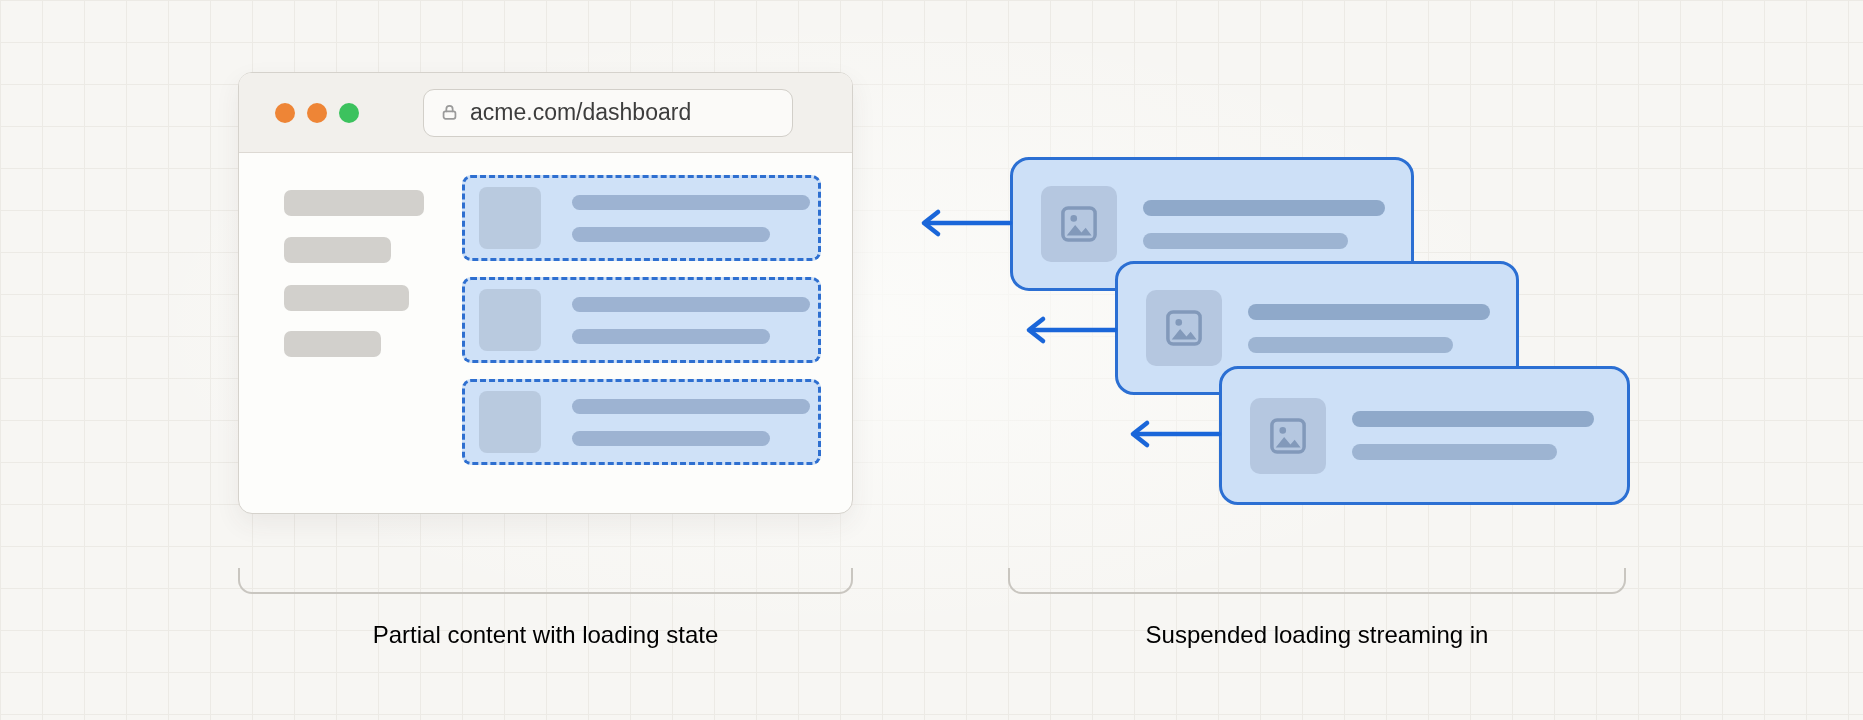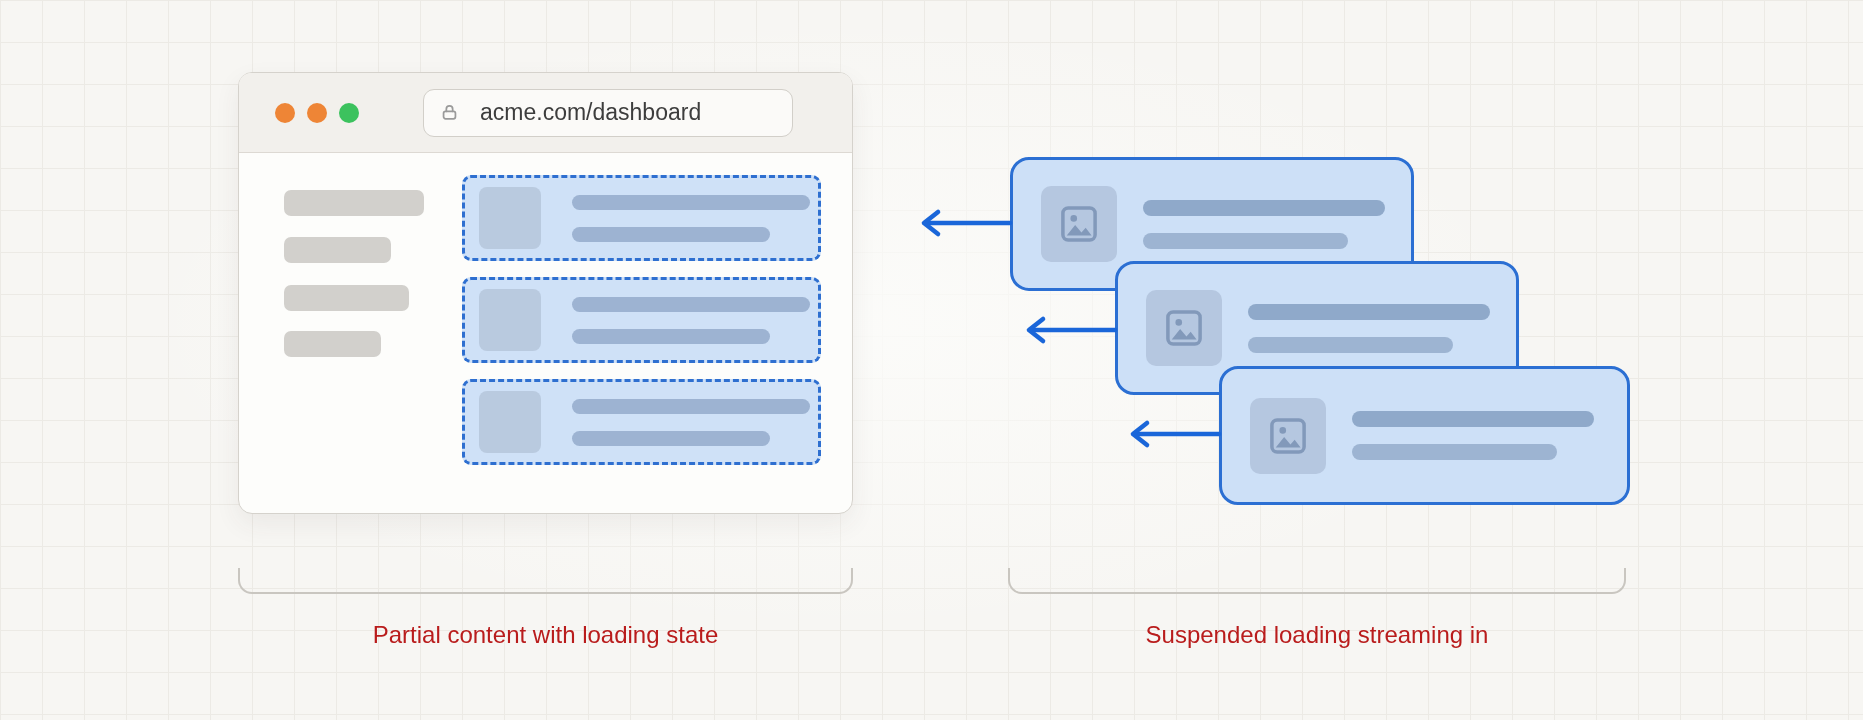--- a/index.html
+++ b/index.html
@@ -26,21 +26,21 @@
   .browser-header {
     height: 80px; background: #f2f0ec; border-bottom: 1.5px solid #ddd9d3;
     border-radius: 12px 12px 0 0; display: flex; align-items: center;
     padding-left: 36px; box-sizing: border-box;
   }
   .dots { display: flex; gap: 12px; align-items: center; }
   .dot { width: 20px; height: 20px; border-radius: 50%; background: #ccc; display: inline-block; }
   .urlbar {
     margin-left: 64px; width: 370px; height: 48px; background: #fbfaf8;
     border: 1.5px solid #d2cfc9; border-radius: 11px; box-sizing: border-box;
-    display: flex; align-items: center; gap: 21px; padding: 0 16px;
+    display: flex; align-items: center; gap: 11px; padding: 0 16px;
   }
   .url-text { font-size: 23px; color: #3d3d3d; }
   .lock { display: flex; align-items: center; }
 
   .browser-body { position: relative; height: 358px; }
   .sbar { position: absolute; left: 45px; height: 26px; border-radius: 7px; background: #d2d0cc; }
   .sbar.b1 { top: 37px;  width: 140px; }
   .sbar.b2 { top: 84px;  width: 107px; }
   .sbar.b3 { top: 132px; width: 125px; }
   .sbar.b4 { top: 178px; width: 97px;  }
@@ -84,21 +84,21 @@
   .arrow.a3 { left: 1121px; top: 417px; }
 
   
   .bracket {
     position: absolute; top: 568px; height: 26px; box-sizing: border-box;
     border: 2px solid #c9c6c0; border-top: none; border-radius: 0 0 14px 14px;
   }
   .bracket.left  { left: 238px;  width: 615px; }
   .bracket.right { left: 1008px; width: 618px; }
   .caption {
-    position: absolute; top: 620px; font-size: 24px; color: #b91c1c;
+    position: absolute; top: 620px; font-size: 24px; color: #000000;
     text-align: center; line-height: 30px;
   }
   .caption.left  { left: 238px;  width: 615px; }
   .caption.right { left: 1008px; width: 618px; }
 </style>
 </head>
 <body>
 
 <div class="glow"></div>
 

